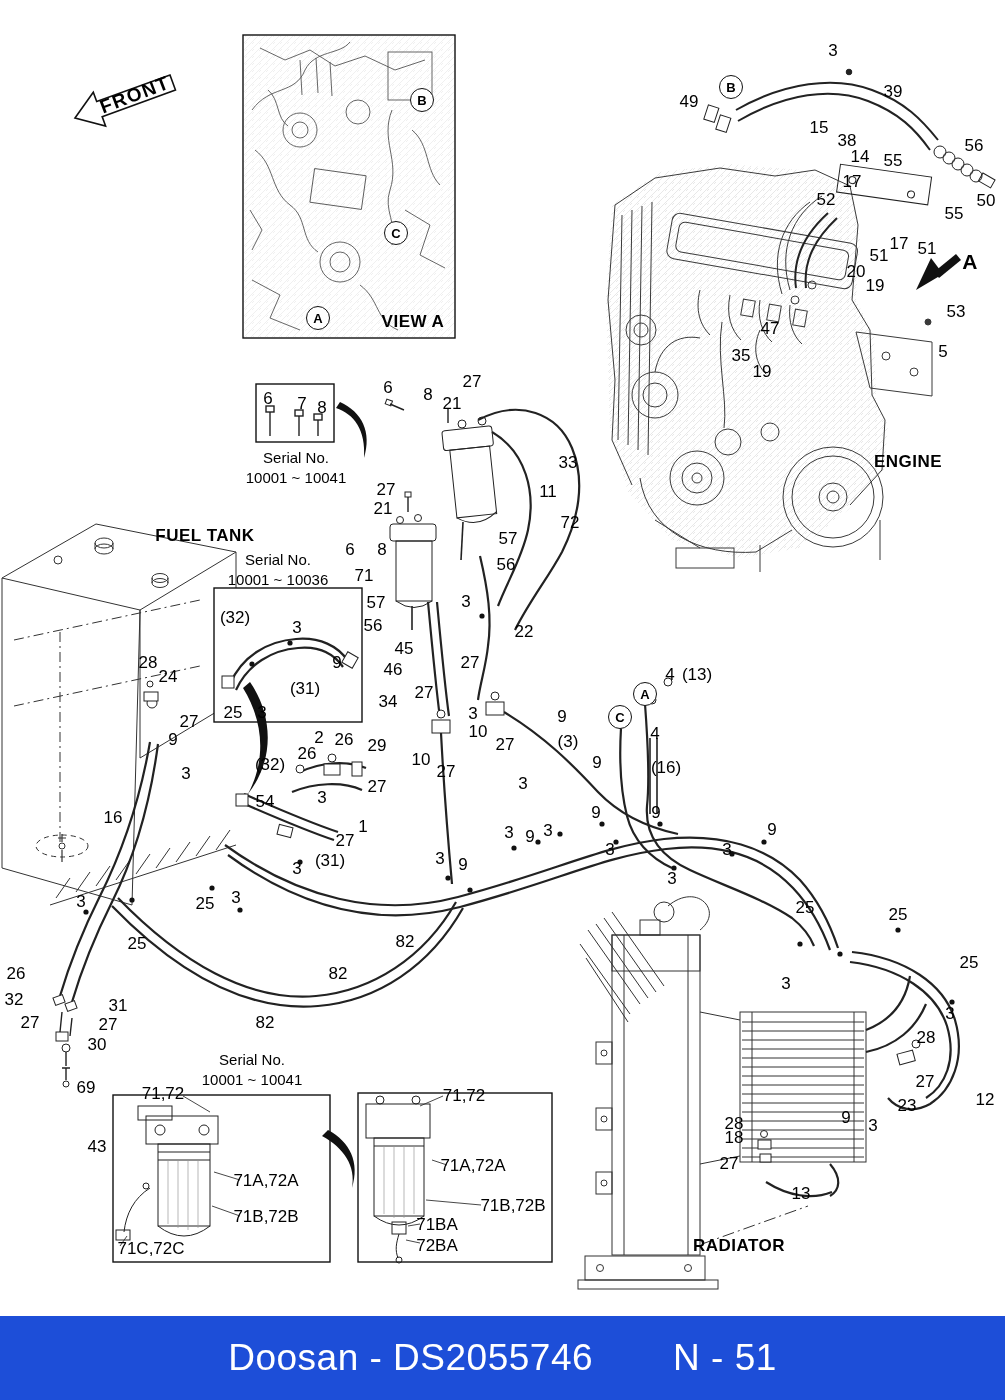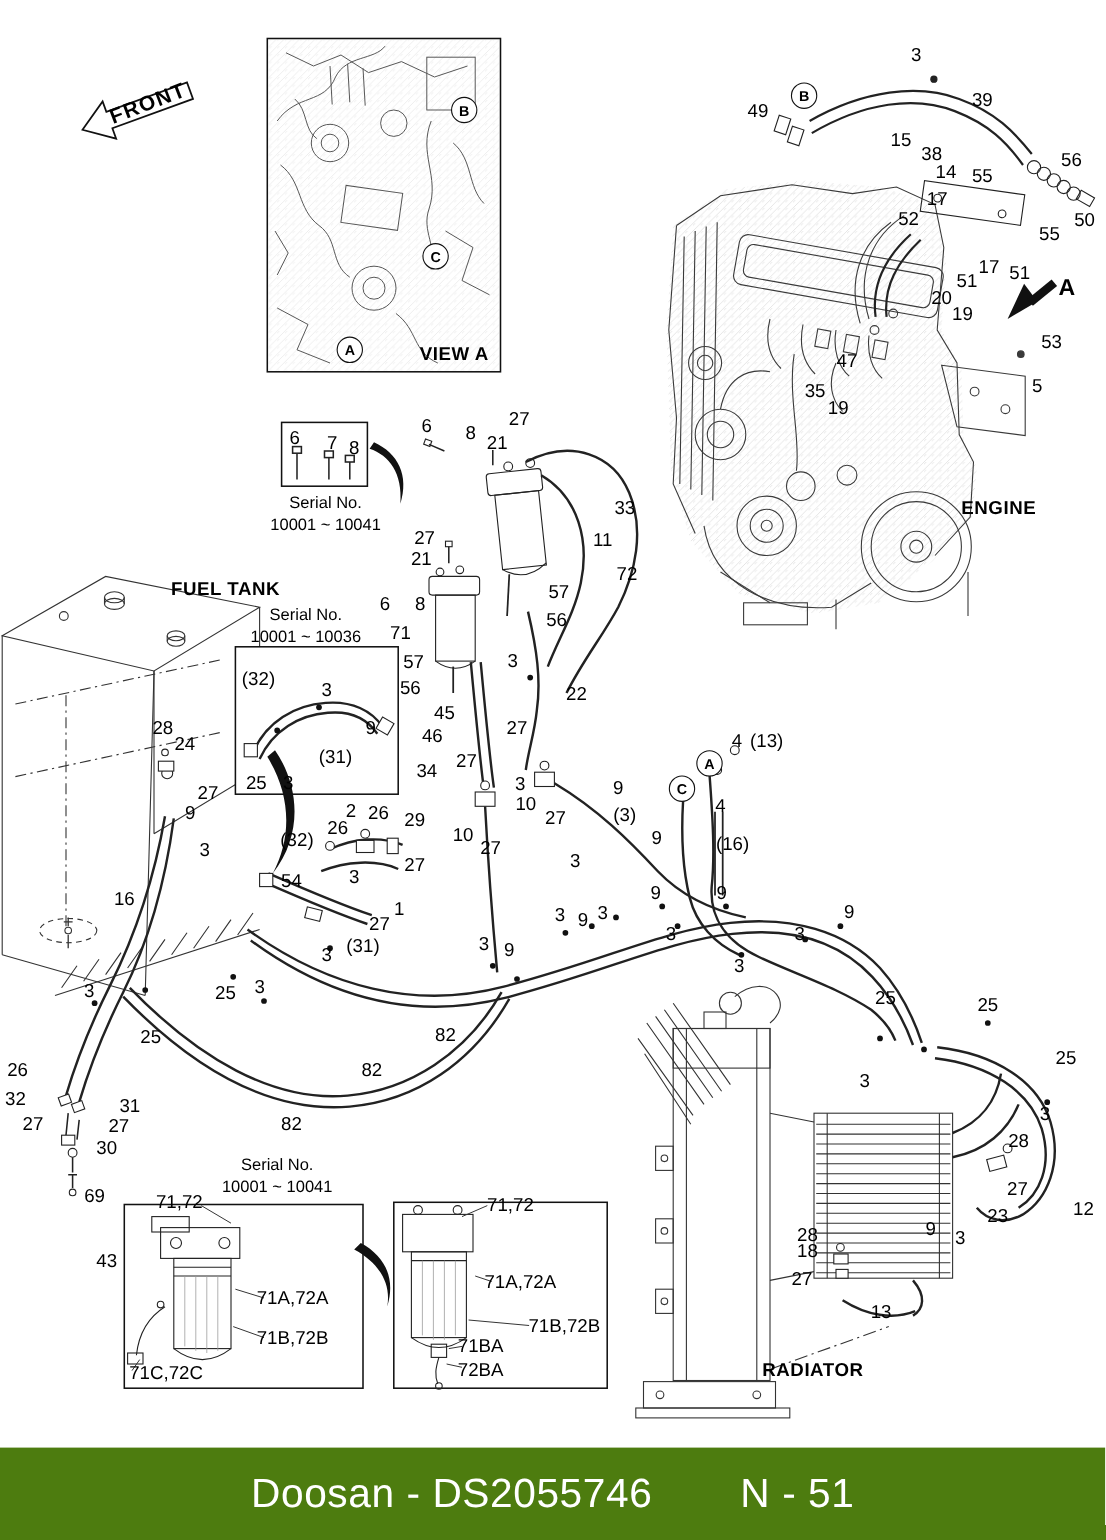--- a/index.html
+++ b/index.html
@@ -517,17 +517,17 @@
       <div class="serial-note" style="left: 278px; top: 550px;">
         <div>Serial No.</div>
         <div>10001 ~ 10036</div>
       </div>
       <div class="serial-note" style="left: 252px; top: 1050px;">
         <div>Serial No.</div>
         <div>10001 ~ 10041</div>
       </div>
     </div>
 
-  <div class="footer" style="background: #4d7c0f; margin-top: 46px;">
+  <div class="footer" style="background: #1d4ed8; margin-top: 46px;">
     <span>Doosan - DS2055746</span>
     <span>N - 51</span>
   </div>
 </div>
 
 </body></html>

